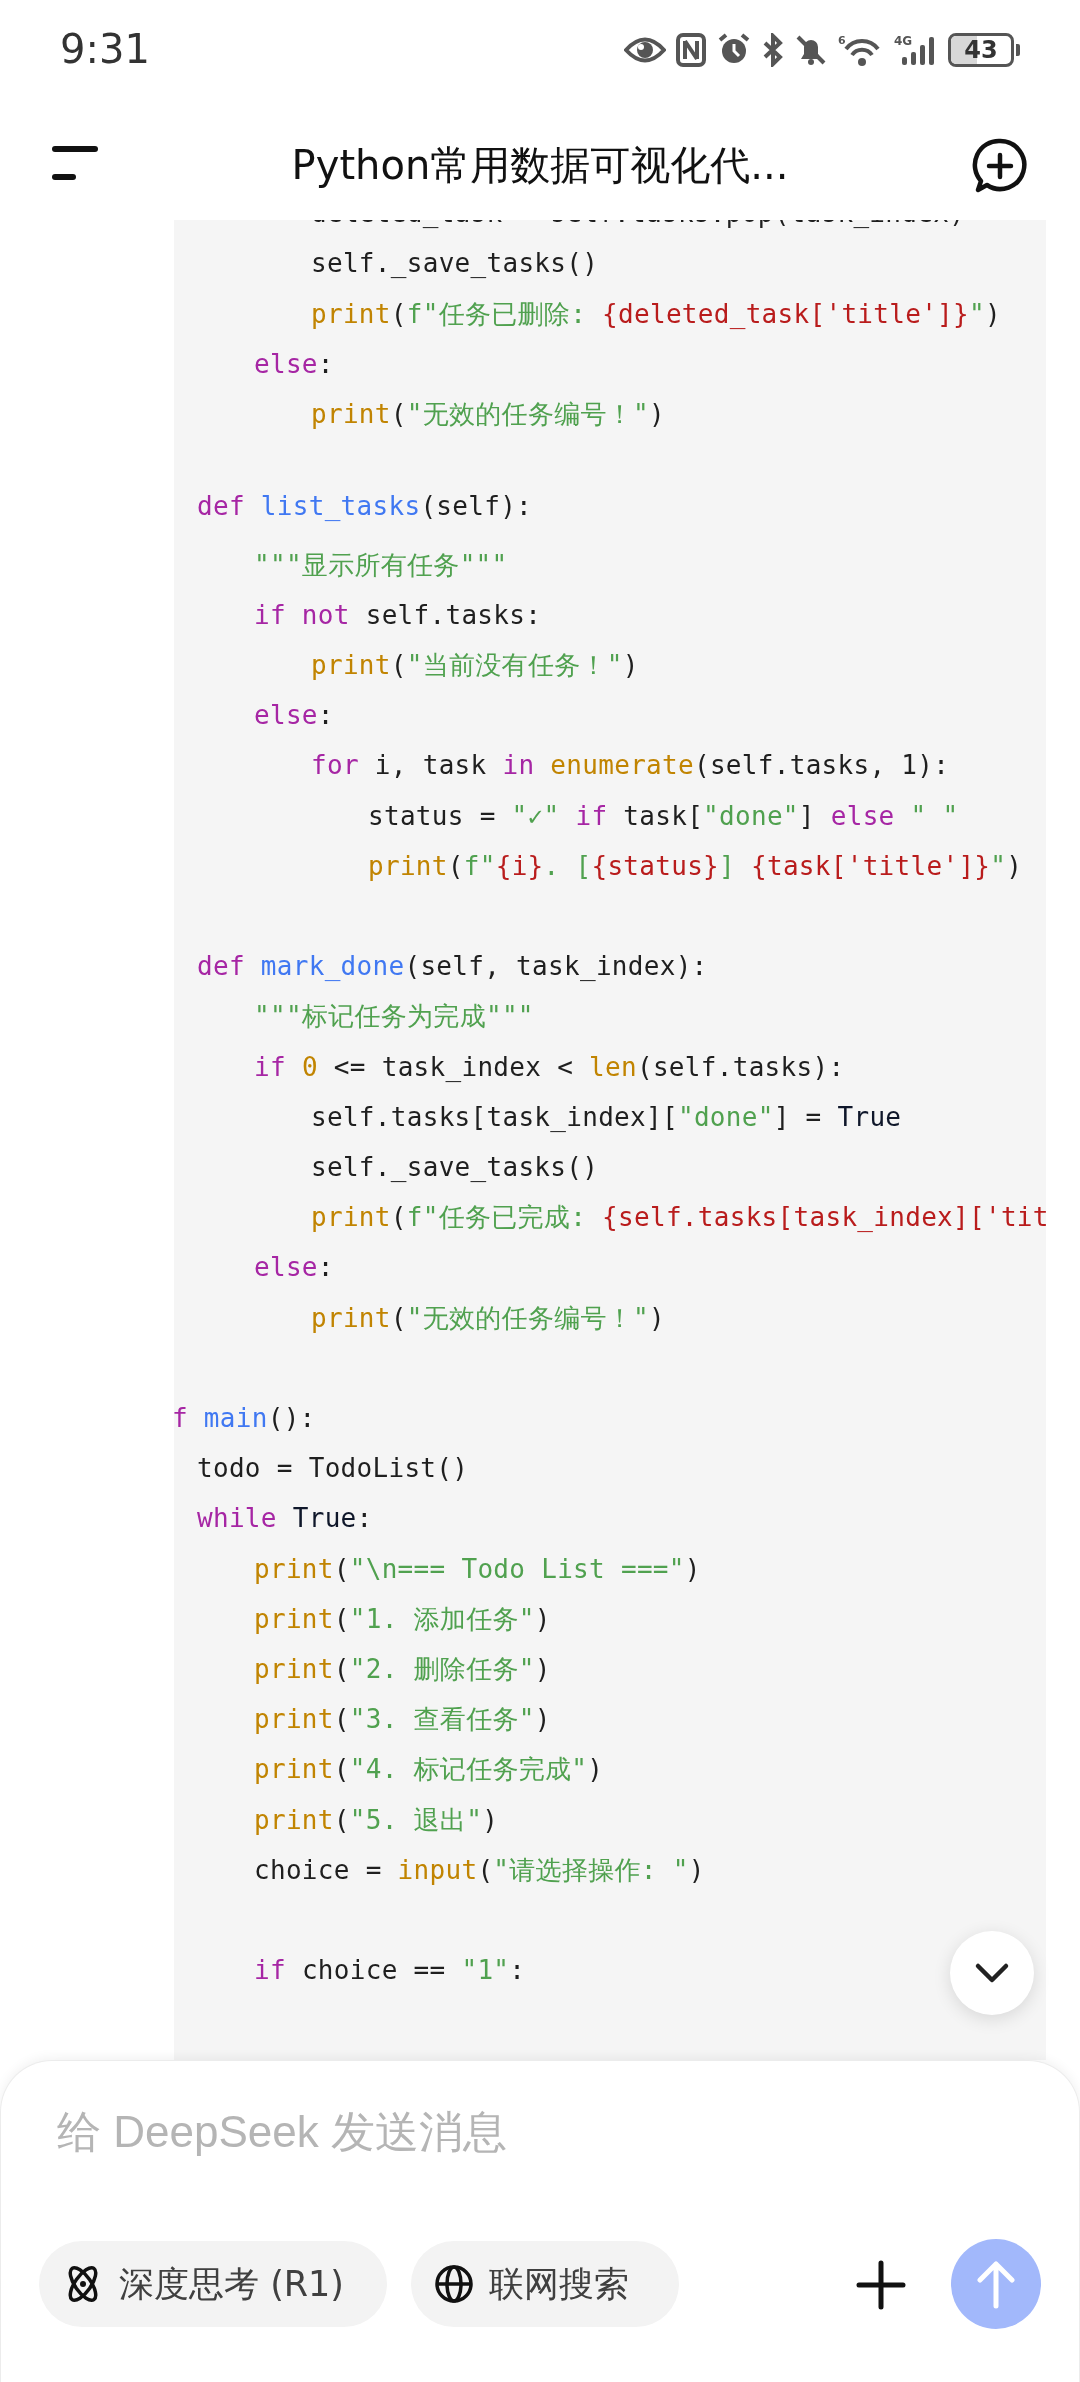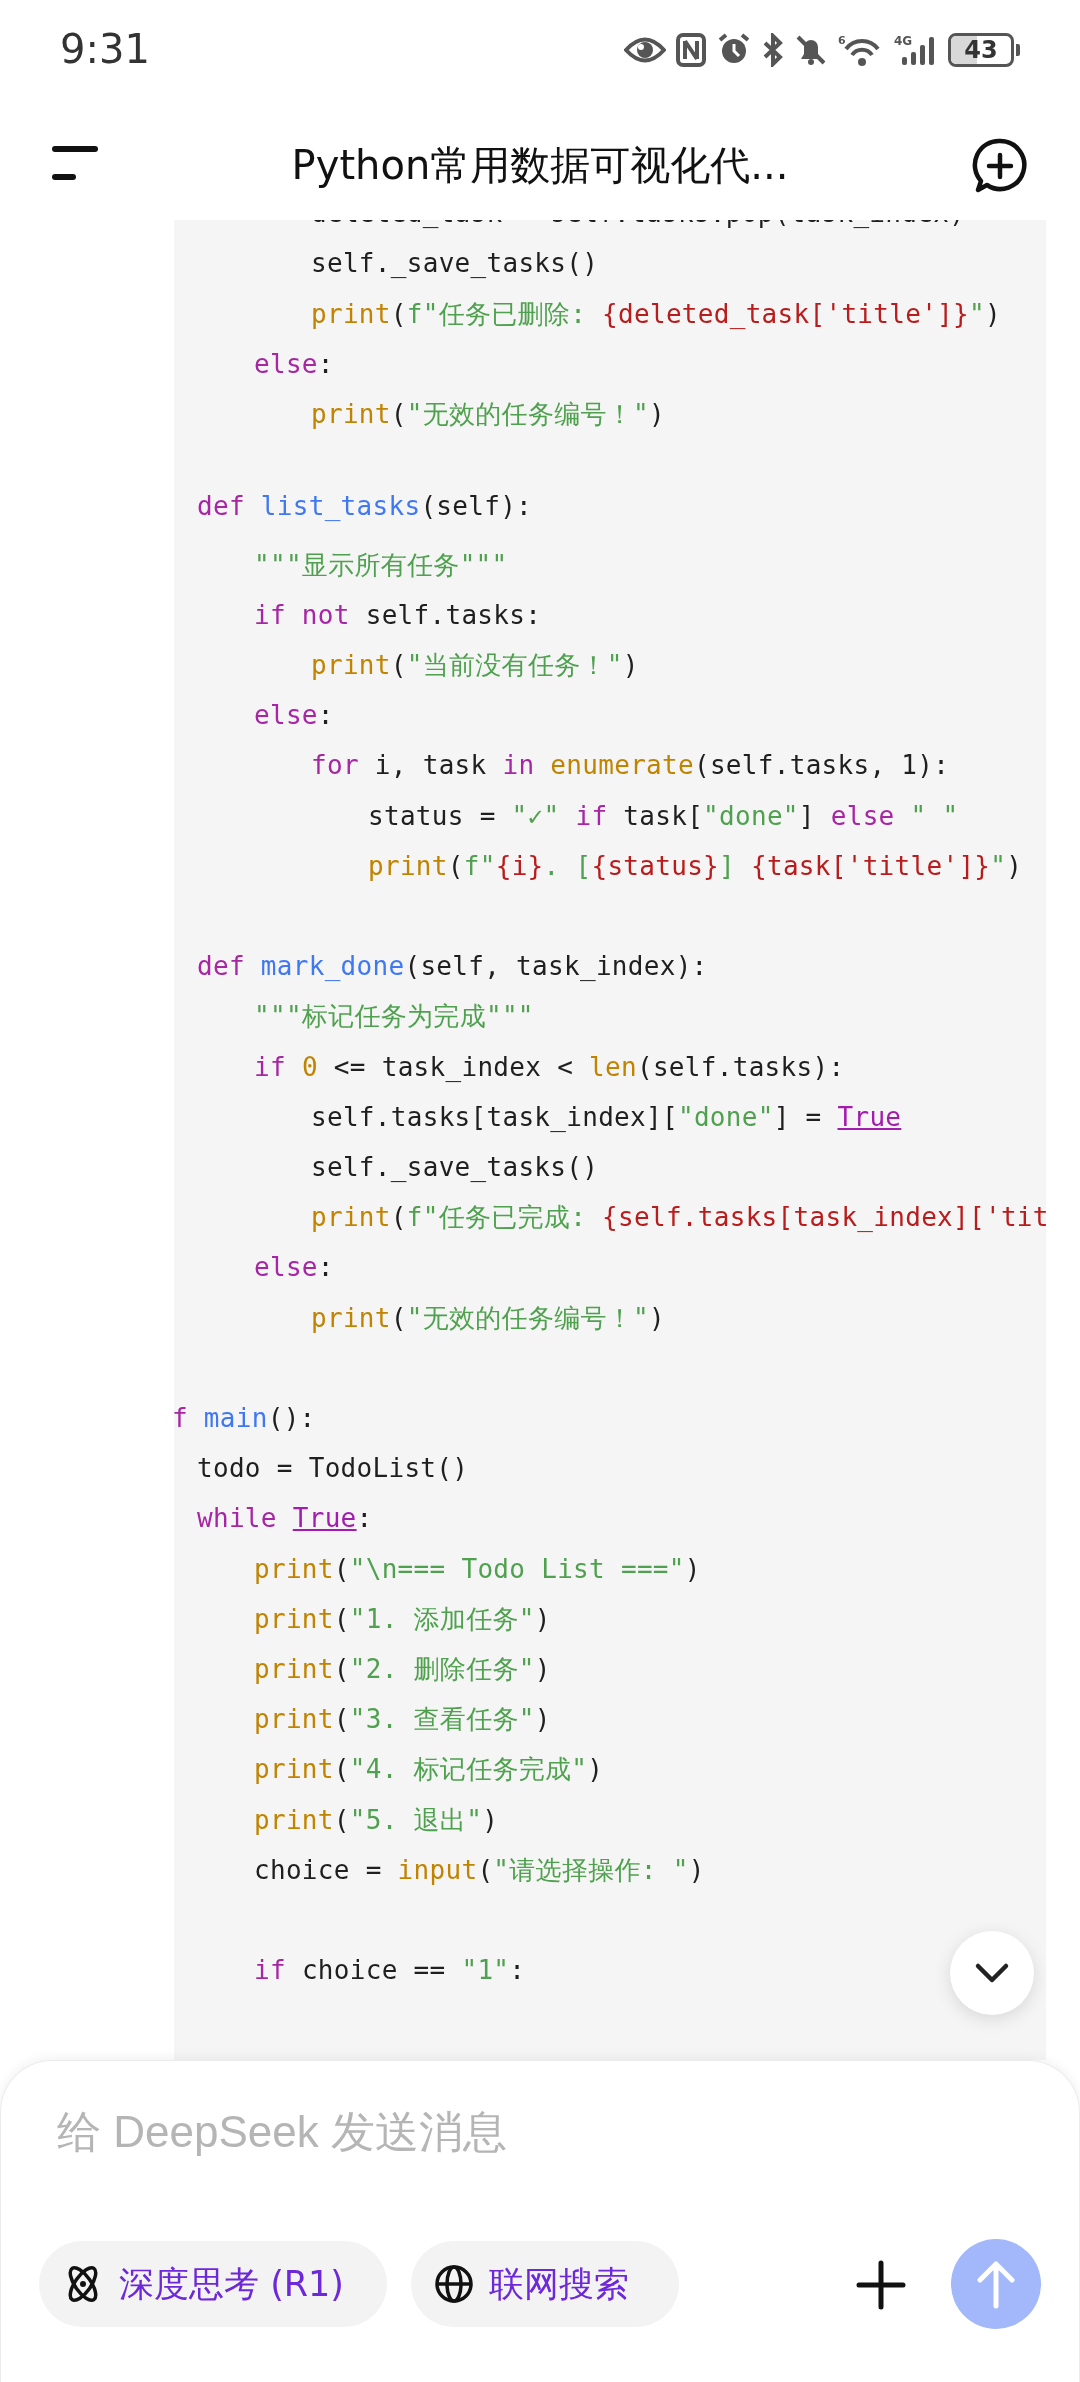--- a/index.html
+++ b/index.html
@@ -26,31 +26,31 @@
   
   .code-area { position: absolute; left: 0; top: 220px; width: 1080px; height: 1840px; overflow: hidden; margin-left: 10px; }
   .code-block { position: absolute; left: 164px; top: 0; width: 872px; height: 1840px; background: #f5f5f5; }
   .code-lines { position: absolute; left: 0; top: 0; width: 1036px; height: 1840px; overflow: hidden; clip-path: inset(0 0 0 164px); }
   .code-line { position: absolute; left: 0; height: 50px; line-height: 50px; white-space: pre; font-family: "DejaVu Sans Mono", "Liberation Mono", monospace; font-size: 26px; color: #1f1f1f; letter-spacing: 0.3px; }
   .kw { color: #a626a4; }
   .fn { color: #4078f2; }
   .bi { color: #c18401; }
   .str { color: #50a14f; }
   .num { color: #c18401; }
-  .cls { color: #a21caf; text-decoration: underline; }
+  .cls { color: #0f172a; }
   .interp { color: #b91c1c; }
 
   
   .scroll-down-btn { position: absolute; left: 950px; top: 1931px; width: 84px; height: 84px; border-radius: 50%; background: #fff; box-shadow: 0 4px 18px rgba(0,0,0,0.12); display: flex; align-items: center; justify-content: center; z-index: 6; }
 
   
   .composer { position: absolute; left: 0; top: 2060px; width: 1080px; height: 322px; background: #fff; border-radius: 52px 52px 0 0; box-shadow: 0 -2px 12px rgba(0,0,0,0.06); border: 1px solid #ececec; border-bottom: none; z-index: 7; }
   .composer-input { position: absolute; left: 56px; top: 46px; width: 900px; font-size: 44px; color: #b5b5b5; border: none; outline: none; background: transparent; font-family: "Liberation Sans", "DejaVu Sans", sans-serif; }
   .composer-input::placeholder { color: #b5b5b5; }
-  .chip { position: absolute; top: 180px; height: 86px; border-radius: 43px; background: #f3f3f3; display: flex; align-items: center; padding: 0 30px 0 22px; gap: 14px; font-size: 35px; color: #6d28d9; }
+  .chip { position: absolute; top: 180px; height: 86px; border-radius: 43px; background: #f3f3f3; display: flex; align-items: center; padding: 0 30px 0 22px; gap: 14px; font-size: 35px; color: #404040; }
   .chip-deep { left: 38px; width: 348px; }
   .chip-web { left: 410px; width: 268px; }
   .send-btn { position: absolute; left: 950px; top: 178px; width: 90px; height: 90px; border-radius: 50%; background: #a2b8fb; display: flex; align-items: center; justify-content: center; }
 </style>
 </head>
 <body>
 
 <div class="status-bar">
   <div class="status-time">9:31</div>
   <div class="status-icons">

